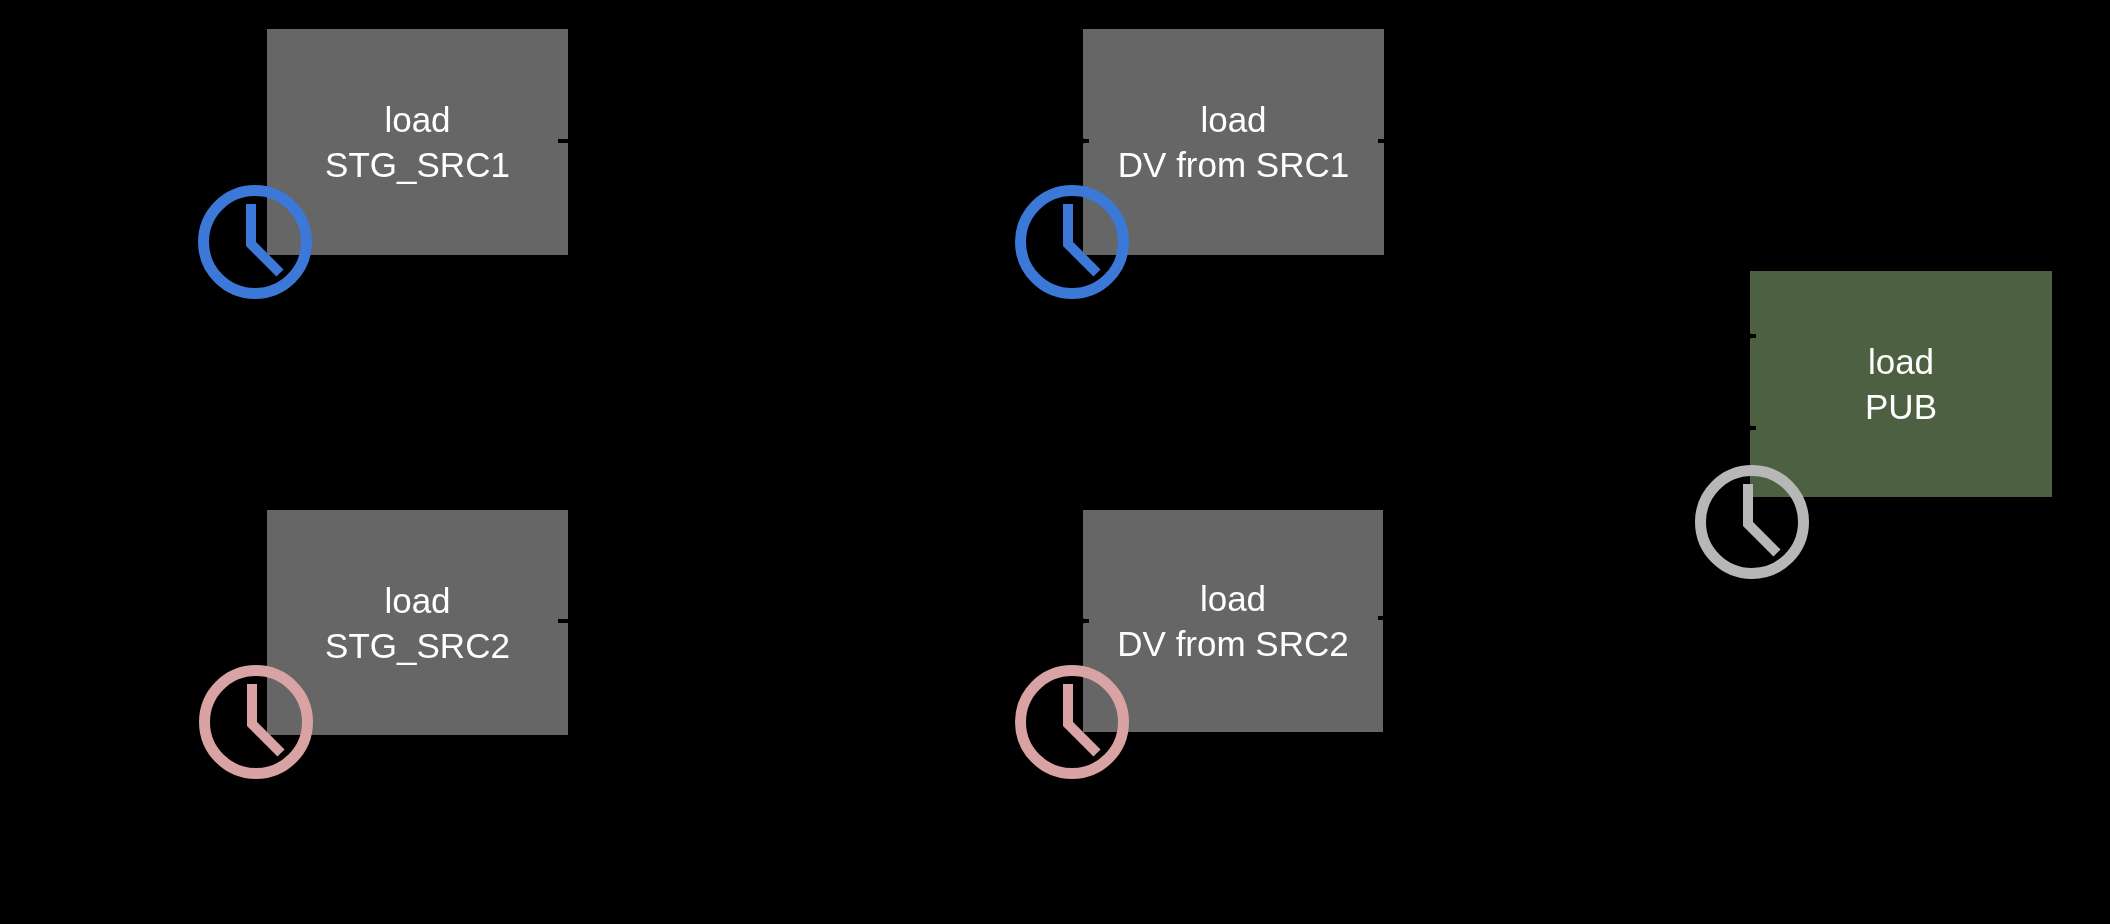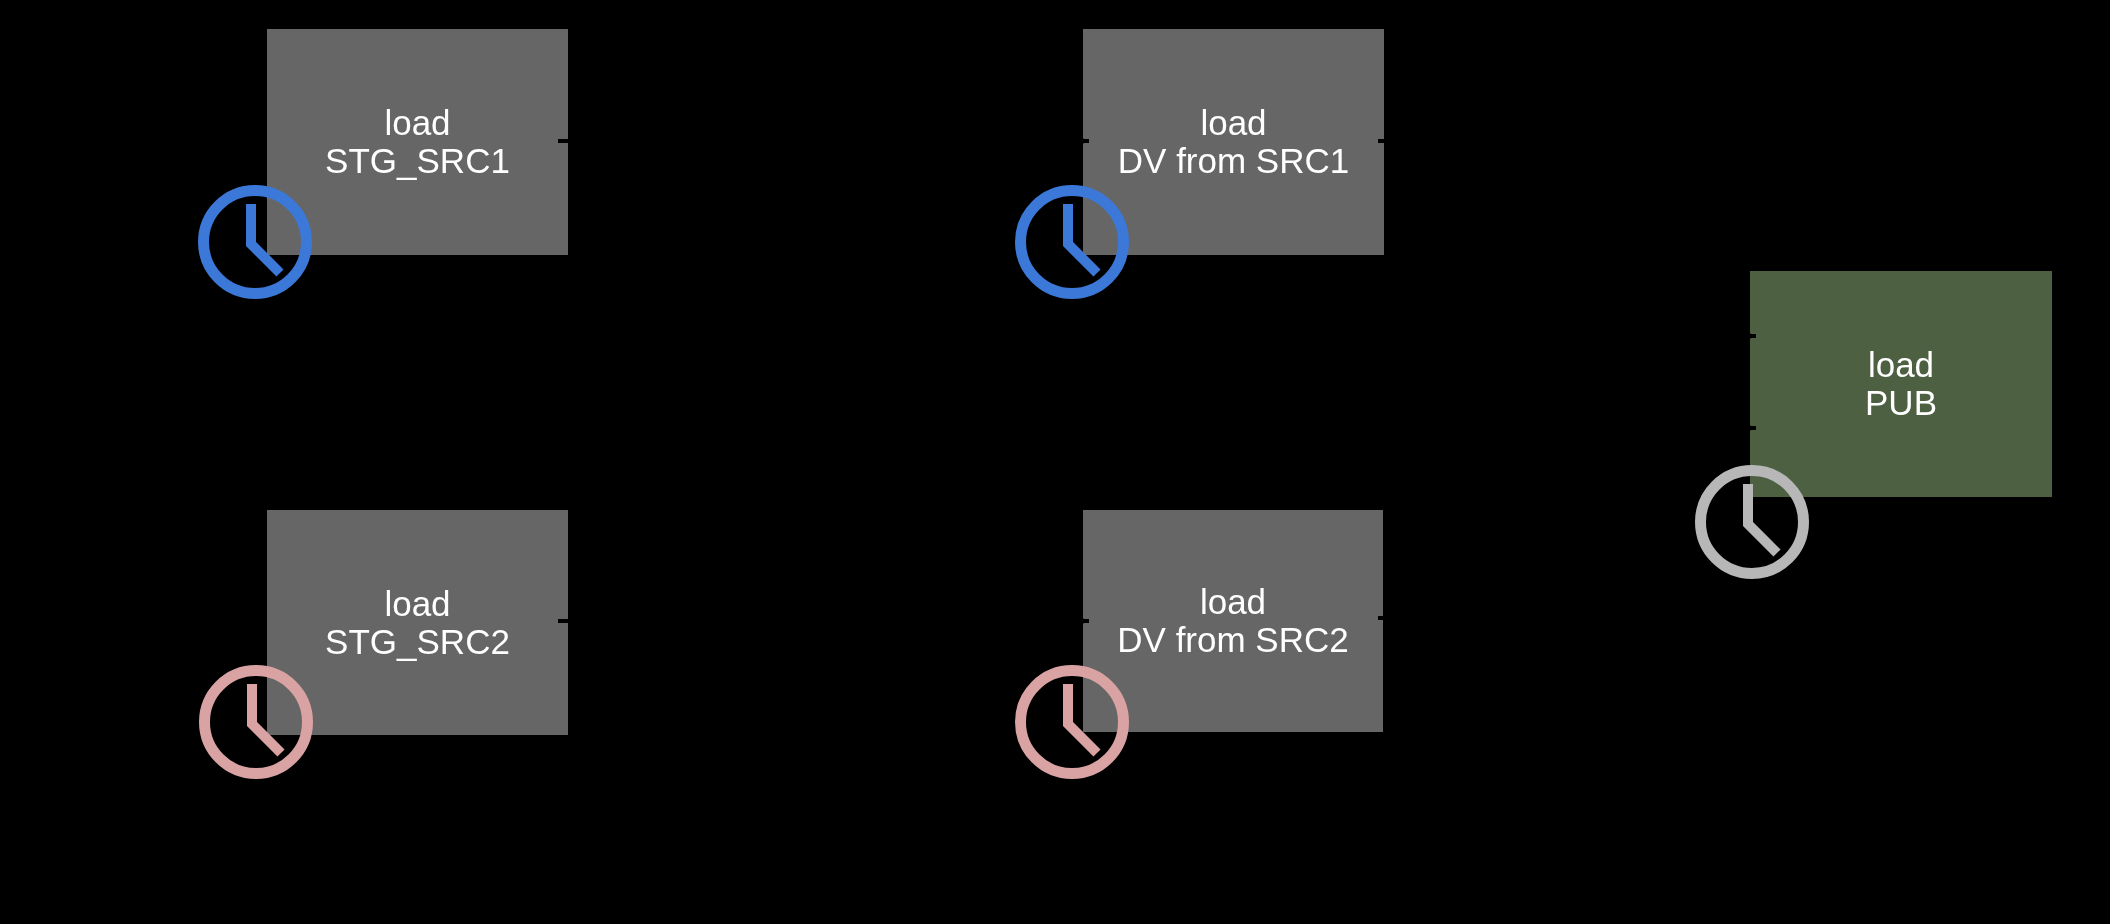--- a/index.html
+++ b/index.html
@@ -11,21 +11,21 @@
     font-family:"Liberation Sans", sans-serif;
   }
   .node{
     position:absolute;
     display:flex;align-items:center;justify-content:center;
     text-align:center;
   }
   .node-label{
     color:#ffffff;
     font-size:35px;
-    line-height:38px;
+    line-height:45px;
     white-space:pre-line;
   }
   .fill-gray{background:#666666;}
   .fill-green{background:#4d6142;}
   .n1{left:267px;top:29px;width:301px;height:226px;}
   .n2{left:1083px;top:29px;width:301px;height:226px;}
   .n3{left:267px;top:510px;width:301px;height:225px;}
   .n4{left:1083px;top:510px;width:300px;height:222px;}
   .n5{left:1750px;top:271px;width:302px;height:226px;}
 

